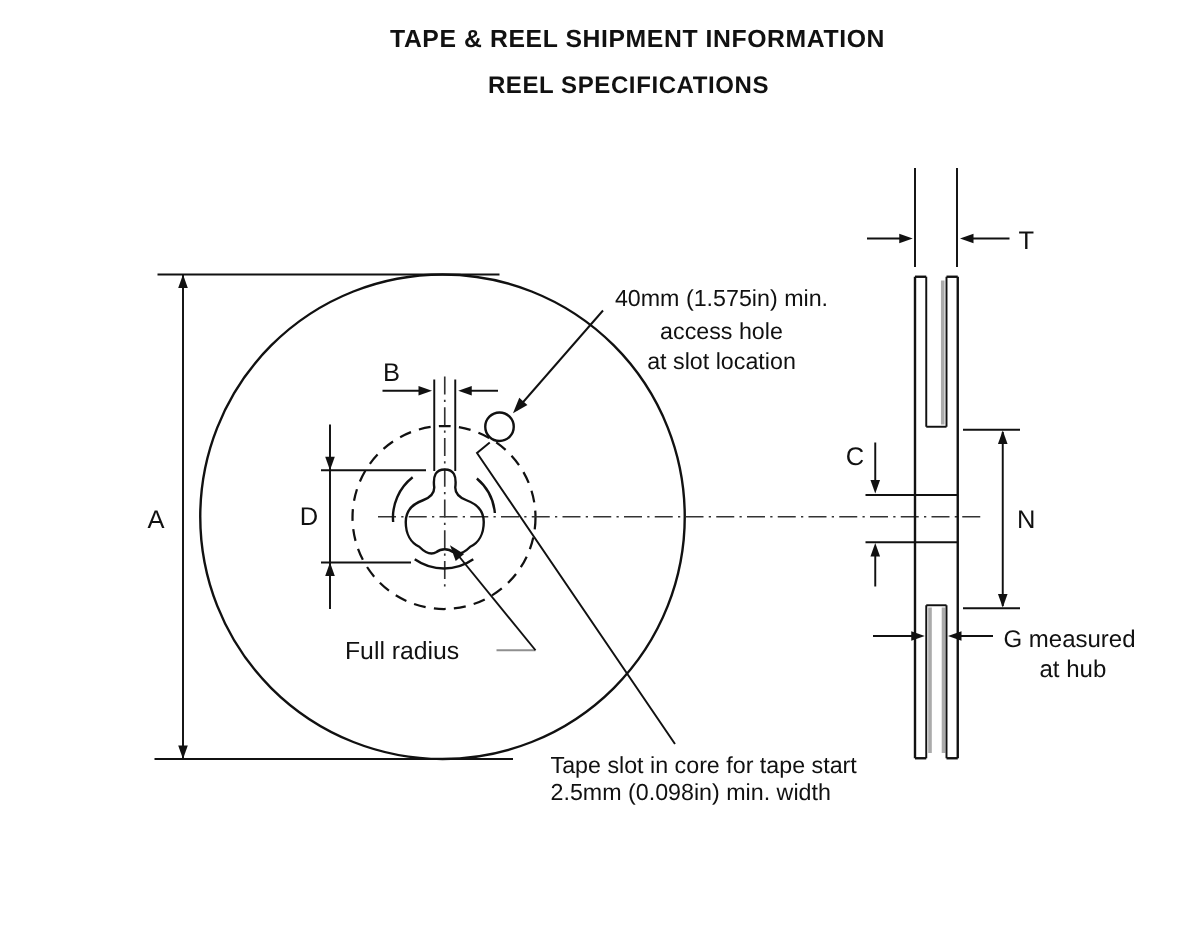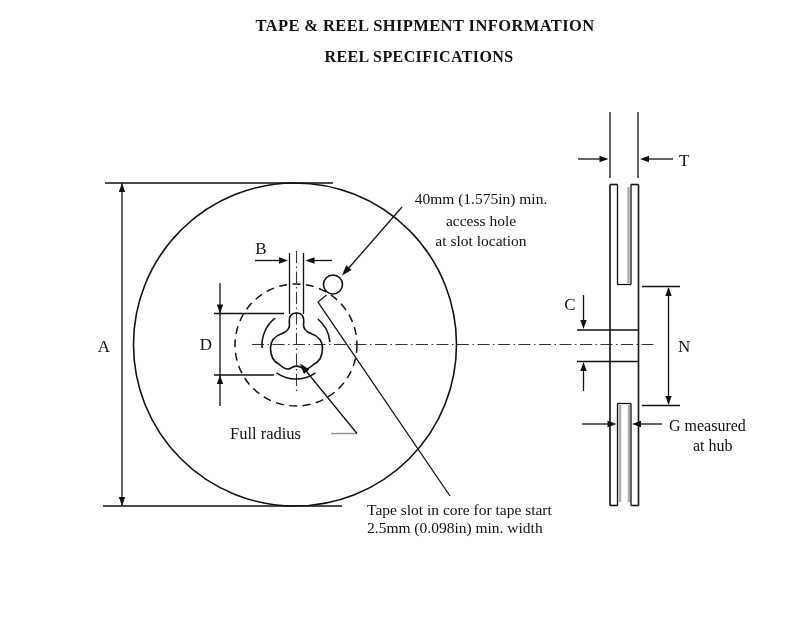--- a/index.html
+++ b/index.html
@@ -1,18 +1,18 @@
 <!DOCTYPE html>
 <html><head>
 <meta charset="utf-8">
 <style>
   html,body{margin:0;padding:0;background:#ffffff;}
   .page{
     width:796px;height:630px;position:relative;background:#ffffff;
-    font-family:Liberation Serif, serif;
+    font-family:Liberation Sans, sans-serif;
     overflow:hidden;
     border-radius:10px;
   }
   svg{display:block;}
   .ttl{font-weight:bold;font-size:16.5px;letter-spacing:.4px;fill:#111;}
   .sub{font-weight:bold;font-size:16px;letter-spacing:.4px;fill:#111;}
   .dim{font-size:17px;fill:#111;}
   .note{font-size:15.5px;fill:#111;}
   .ln{stroke:#111;stroke-width:1.3;fill:none;}
   .ln2{stroke:#111;stroke-width:1.6;fill:none;}

